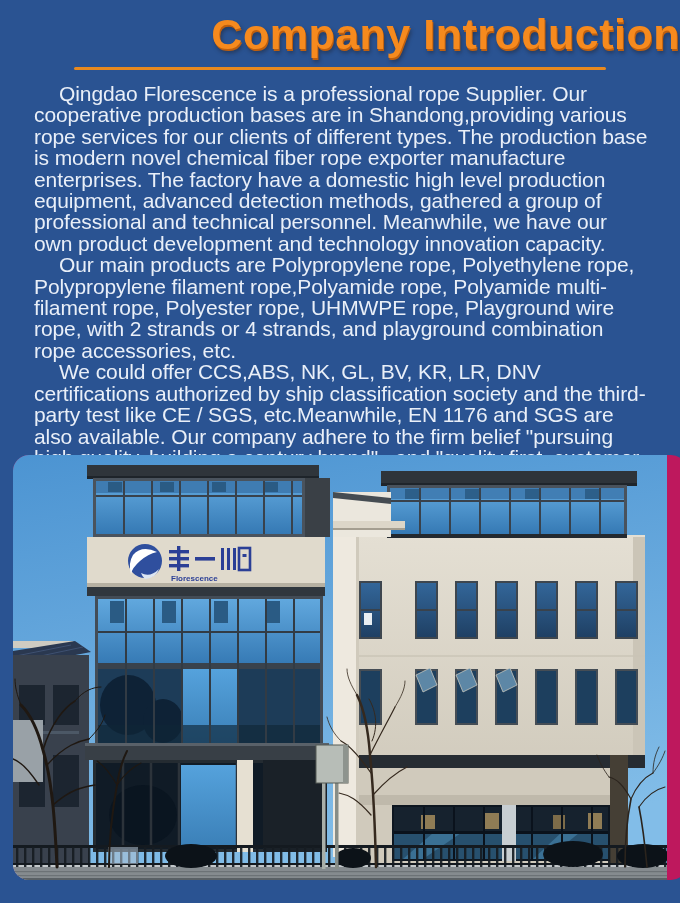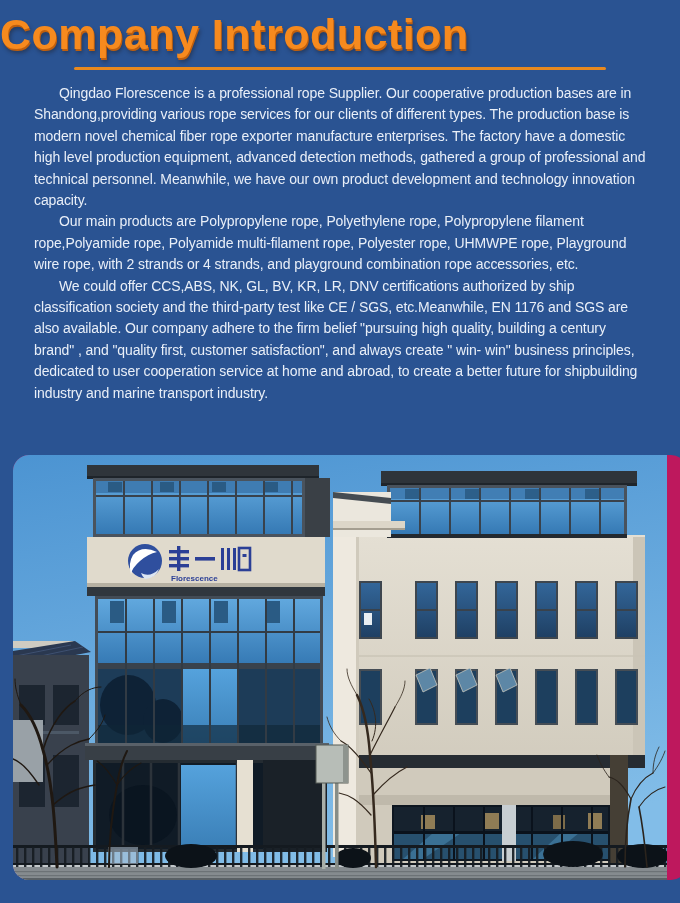--- a/index.html
+++ b/index.html
@@ -5,36 +5,36 @@
   html,body{margin:0;padding:0;}
   body{
     width:680px;height:903px;
     background:#2a5392;
     font-family:"Liberation Sans", sans-serif;
     overflow:hidden;
   }
   .page{position:relative;width:680px;height:903px;background:#2a5392;overflow:hidden;}
   .title{
     margin:10px 0 0;
-    text-align:left;
+    text-align:right;
     font-size:43px;
     font-weight:bold;
     letter-spacing:0.5px;
     color:#f68a1e;
     text-shadow:1px 2px 0 #bf5f0e, 2px 4px 4px rgba(25,12,0,.38);
   }
   .title-underline{
     width:532px;height:3px;border-radius:2px;
     background:#e8891e;
     margin:8px auto 0;
   }
   .intro{
     margin:13px 31px 0 34px;
     color:#e9eff8;
-    font-size:14px;
+    font-size:21px;
     line-height:21.4px;
     letter-spacing:-0.1px;
   }
   .intro p{margin:0;text-indent:25px;}
   .photo{
     position:absolute;left:13px;top:455px;width:674px;height:425px;
     border-radius:16px;overflow:hidden;background:#be185d;margin:0;
   }
   .photo svg{display:block;width:654px;height:425px;}
 </style>

